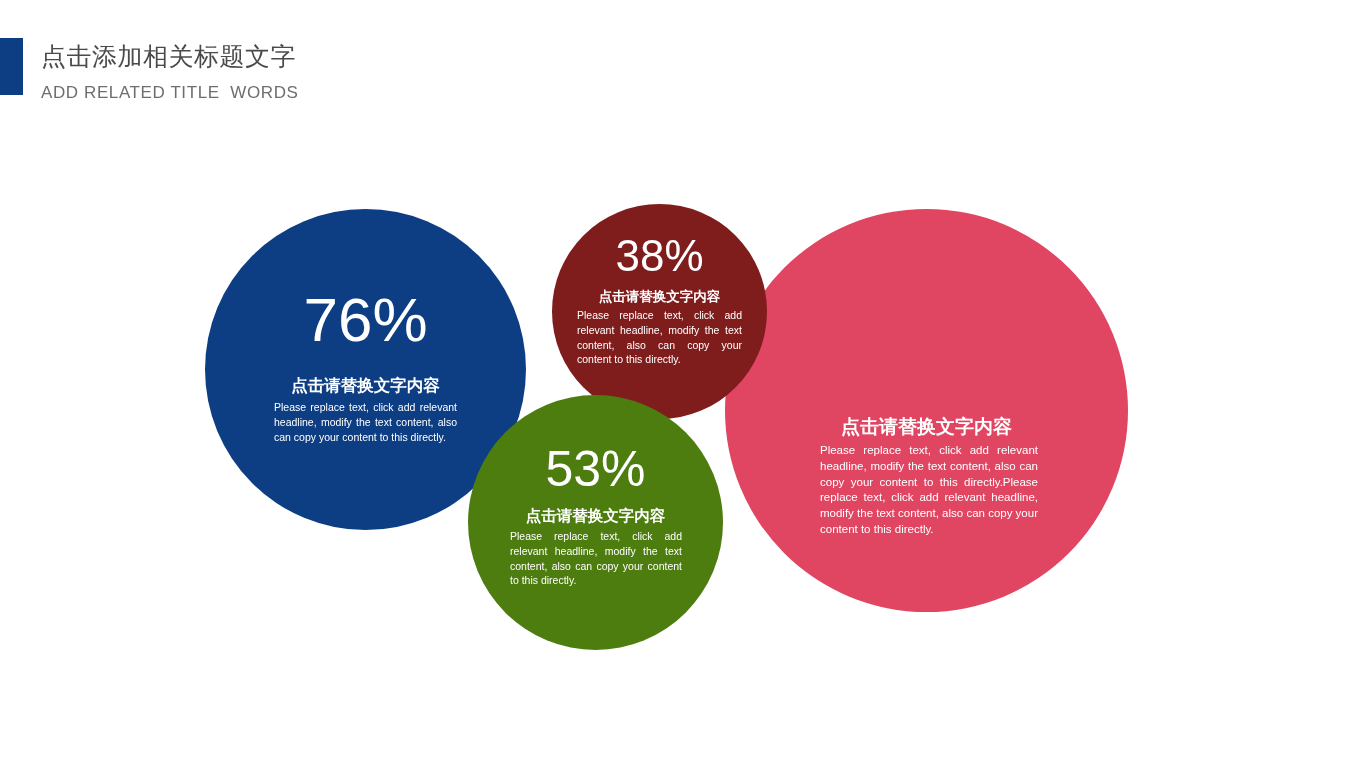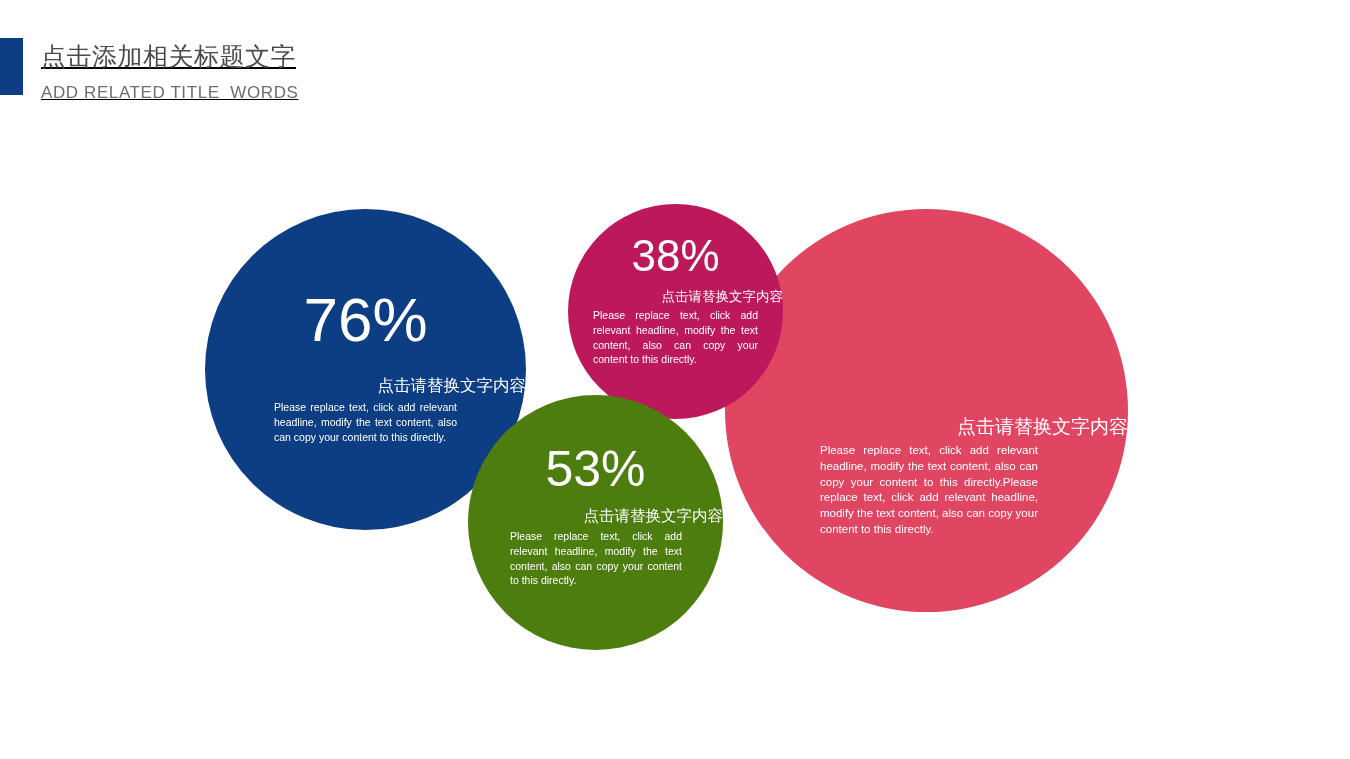--- a/index.html
+++ b/index.html
@@ -28,21 +28,20 @@
     left: 0;
     top: 38px;
     width: 23px;
     height: 57px;
     background: #0d3d83;
   }
   .title-block {
     position: absolute;
     left: 41px;
     top: 41px;
-    text-decoration: underline;
   }
   .title-cn {
     font-size: 25px;
     color: #4a4a4a;
     line-height: 30px;
     letter-spacing: 0.5px;
     white-space: pre;
   }
   .title-en {
     font-size: 17px;
@@ -75,24 +74,25 @@
     text-align: center;
     font-weight: 400;
     line-height: 1;
     color: #ffffff;
     white-space: pre;
   }
   .bubble .cn {
     position: absolute;
     left: 0;
     width: 100%;
-    text-align: right;
+    text-align: center;
     color: #ffffff;
     line-height: 1.25;
     white-space: pre;
+    font-weight: bold;
   }
   .bubble .en {
     position: absolute;
     text-align: justify;
     text-align-last: left;
     color: #ffffff;
   }
 
   
   #bubble-86 {
@@ -111,23 +111,23 @@
     width: 321px; height: 321px;
     background: #0d3d83;
     z-index: 2;
   }
   #bubble-76 .pct { top: 80px;  font-size: 62px; }
   #bubble-76 .cn  { top: 166px; font-size: 16.5px; }
   #bubble-76 .en  { left: 69px; top: 191px; width: 183px; font-size: 10.5px; line-height: 14.8px; }
 
   
   #bubble-38 {
-    left: 568px;  top: 204px;
+    left: 552px;  top: 204px;
     width: 215px; height: 215px;
-    background: #be185d;
+    background: #7f1d1d;
     z-index: 3;
   }
   #bubble-38 .pct { top: 30px;  font-size: 44px; }
   #bubble-38 .cn  { top: 85px;  font-size: 13.5px; }
   #bubble-38 .en  { left: 25px; top: 104px; width: 165px; font-size: 10.5px; line-height: 14.8px; }
 
   
   #bubble-53 {
     left: 468px;  top: 395px;
     width: 255px; height: 255px;

